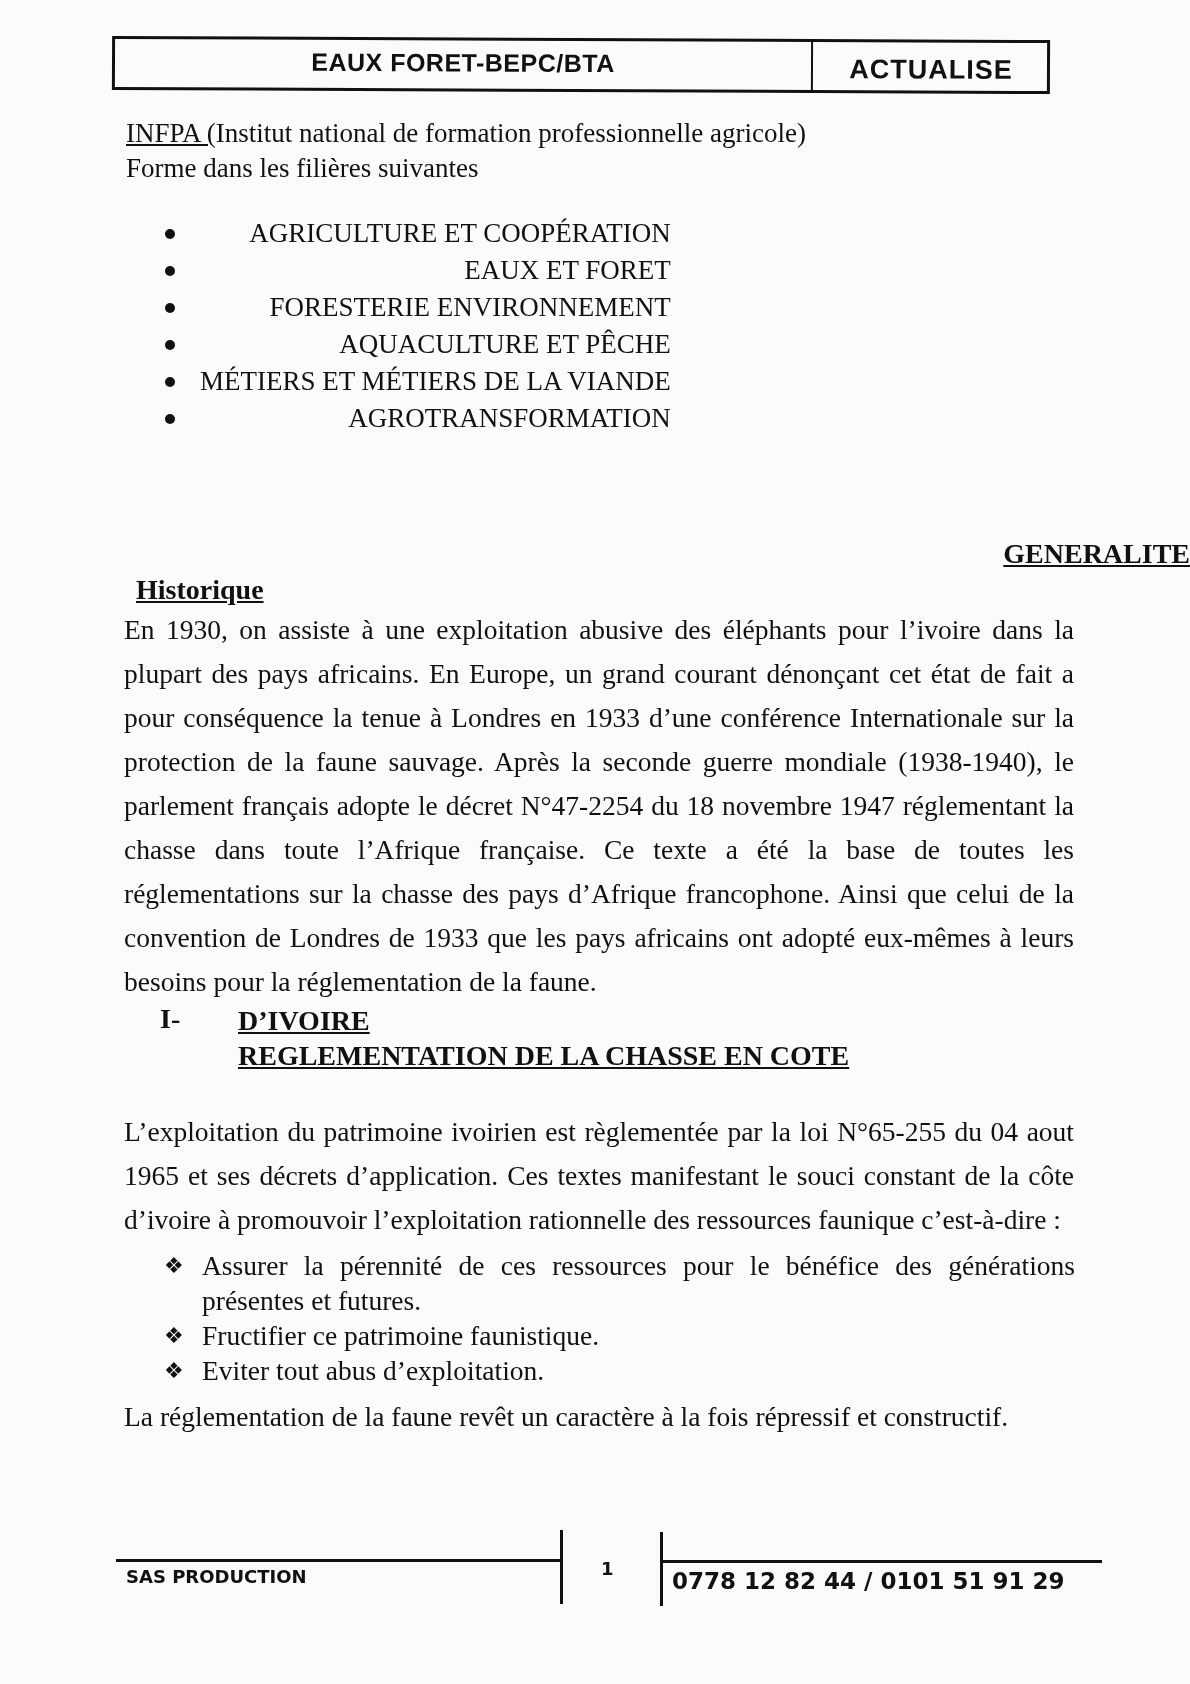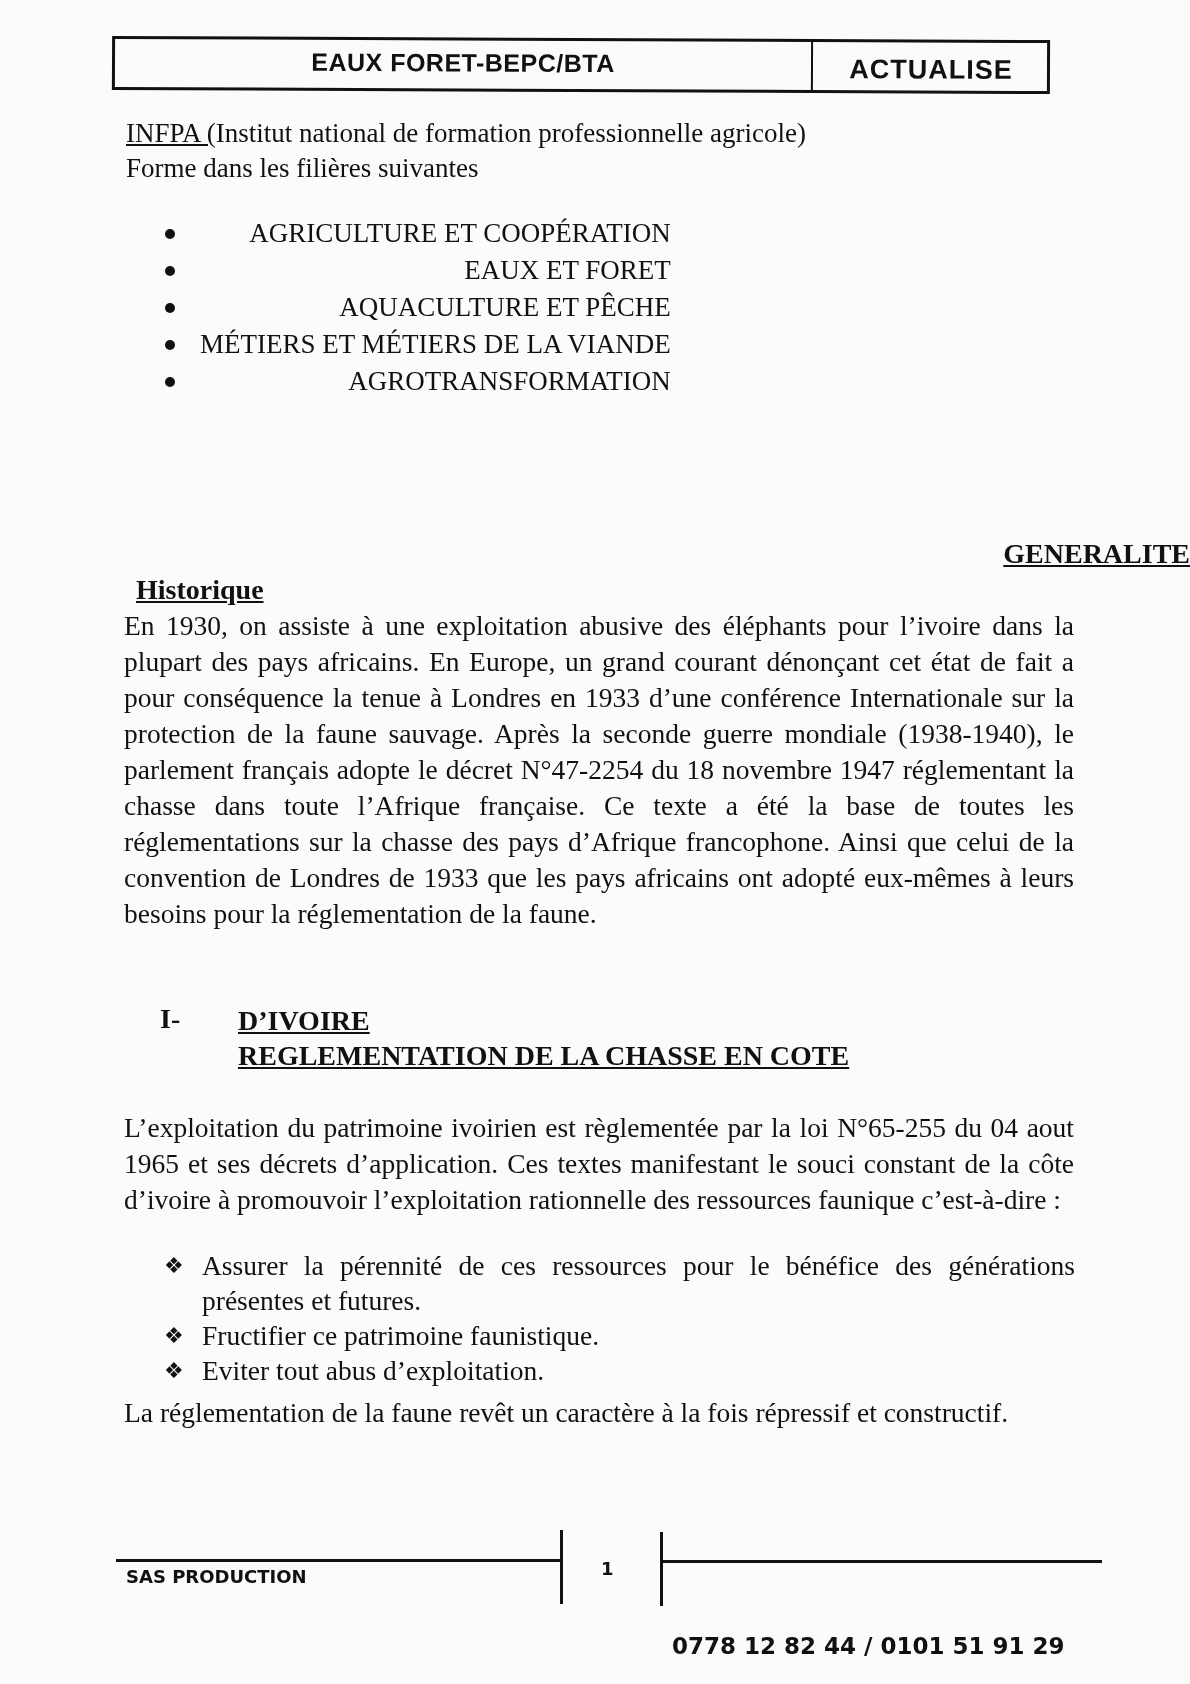--- a/index.html
+++ b/index.html
@@ -23,55 +23,56 @@
       font-family: "Liberation Sans", "DejaVu Sans", sans-serif; font-weight: bold; font-size: 27px; letter-spacing: 1px;
     }
     .line { font-size: 27px; line-height: 35px; white-space: nowrap; }
     .intro { left: 126px; top: 116px; }
     .intro .u { text-decoration: underline; }
     ul.filieres { list-style: none; margin: 0; padding: 0; left: 160px; top: 215px; text-align: right; }
     ul.filieres li { font-size: 27px; line-height: 37px; position: relative; padding-left: 40px; white-space: nowrap; }
     ul.filieres li .dot { position: absolute; left: 5px; top: 14px; width: 10px; height: 10px; border-radius: 50%; background: #111; }
     .generalite { left: 0; width: 1190px; top: 538px; text-align: right; font-weight: bold; font-size: 28px; text-decoration: underline; }
     .historique { left: 124px; top: 574px; font-weight: bold; font-size: 28px; text-decoration: underline; margin-left: 12px; }
-    .para { left: 124px; width: 950px; font-size: 27.5px; line-height: 36px; text-align: justify; }
+    .para { left: 124px; width: 950px; font-size: 27.5px; line-height: 44px; text-align: justify; }
     .para1 { top: 608px; }
     .sec-num { left: 160px; top: 1003px; font-weight: bold; font-size: 28px; }
     .sec-title { left: 238px; top: 1003px; width: 760px; font-weight: bold; font-size: 28px; line-height: 35px; text-decoration: underline; }
     .para2 { top: 1110px; }
     ul.objectifs { list-style: none; margin: 0; padding: 0; left: 160px; top: 1248px; width: 915px; }
     ul.objectifs li { font-size: 27.5px; line-height: 35px; position: relative; padding-left: 42px; text-align: justify; }
     ul.objectifs li .diamond { position: absolute; left: 4px; top: 0; font-size: 22px; }
     .para3 { top: 1395px; }
     
     .footer-line-left { left: 116px; top: 1559px; width: 444px; border-top: 3px solid #111; }
     .footer-sep-1 { left: 560px; top: 1530px; height: 74px; border-left: 3px solid #111; }
     .footer-sep-2 { left: 660px; top: 1532px; height: 74px; border-left: 3px solid #111; }
     .footer-line-right { left: 662px; top: 1560px; width: 440px; border-top: 3px solid #111; }
     .footer-left { left: 126px; top: 1566px; font-family: "DejaVu Sans", sans-serif; font-weight: bold; font-size: 18px; }
     .page-num { left: 601px; top: 1558px; font-family: "DejaVu Sans", sans-serif; font-weight: bold; font-size: 18px; }
-    .footer-right { left: 672px; top: 1633px; font-family: "DejaVu Sans", sans-serif; font-weight: bold; font-size: 23px; }
+    .footer-right { left: 672px; top: 1568px; font-family: "DejaVu Sans", sans-serif; font-weight: bold; font-size: 23px; }
   </style>
 </head>
 <body>
 
 <div class="abs header-box">
   <div class="header-title">EAUX FORET-BEPC/BTA</div>
   <div class="header-divider"></div>
   <div class="header-status">ACTUALISE</div>
 </div>
 
 <div class="abs intro">
   <div class="line"><span class="u">INFPA (</span><span>Institut national de formation professionnelle agricole)</span></div>
   <div class="line">Forme dans les filières suivantes</div>
 </div>
 
 <ul class="abs filieres">
   <li><span class="dot"></span><span>AGRICULTURE ET COOPÉRATION</span></li>
   <li><span class="dot"></span><span>EAUX ET FORET</span></li>
+  <li><span class="dot"></span><span>FORESTERIE ENVIRONNEMENT</span></li>
   <li><span class="dot"></span><span>AQUACULTURE ET PÊCHE</span></li>
   <li><span class="dot"></span><span>MÉTIERS ET MÉTIERS DE LA VIANDE</span></li>
   <li><span class="dot"></span><span>AGROTRANSFORMATION</span></li>
 </ul>
 
 <div class="abs generalite">GENERALITE</div>
 <div class="abs historique">Historique</div>
 <div class="abs para para1">En 1930, on assiste à une exploitation abusive des éléphants pour l’ivoire dans la plupart des pays africains. En Europe, un grand courant dénonçant cet état de fait a pour conséquence la tenue à Londres en 1933 d’une conférence Internationale sur la protection de la faune sauvage. Après la seconde guerre mondiale (1938-1940), le parlement français adopte le décret N°47-2254 du 18 novembre 1947 réglementant la chasse dans toute l’Afrique française. Ce texte a été la base de toutes les réglementations sur la chasse des pays d’Afrique francophone. Ainsi que celui de la convention de Londres de 1933 que les pays africains ont adopté eux-mêmes à leurs besoins pour la réglementation de la faune.</div>
 
 <div class="abs sec-num">I-</div>

